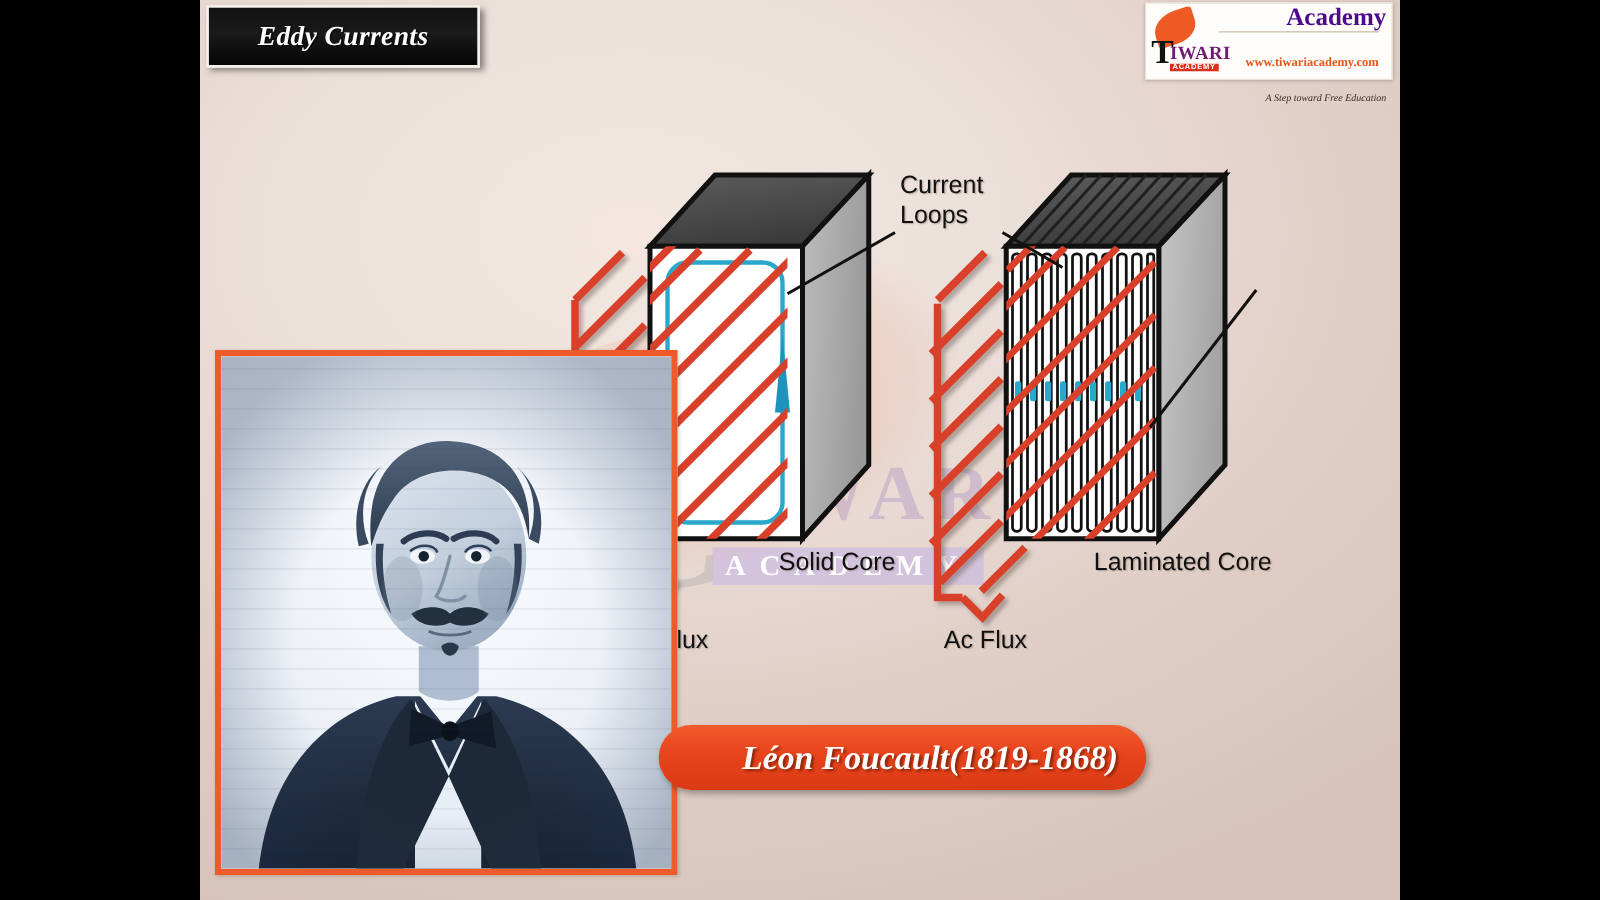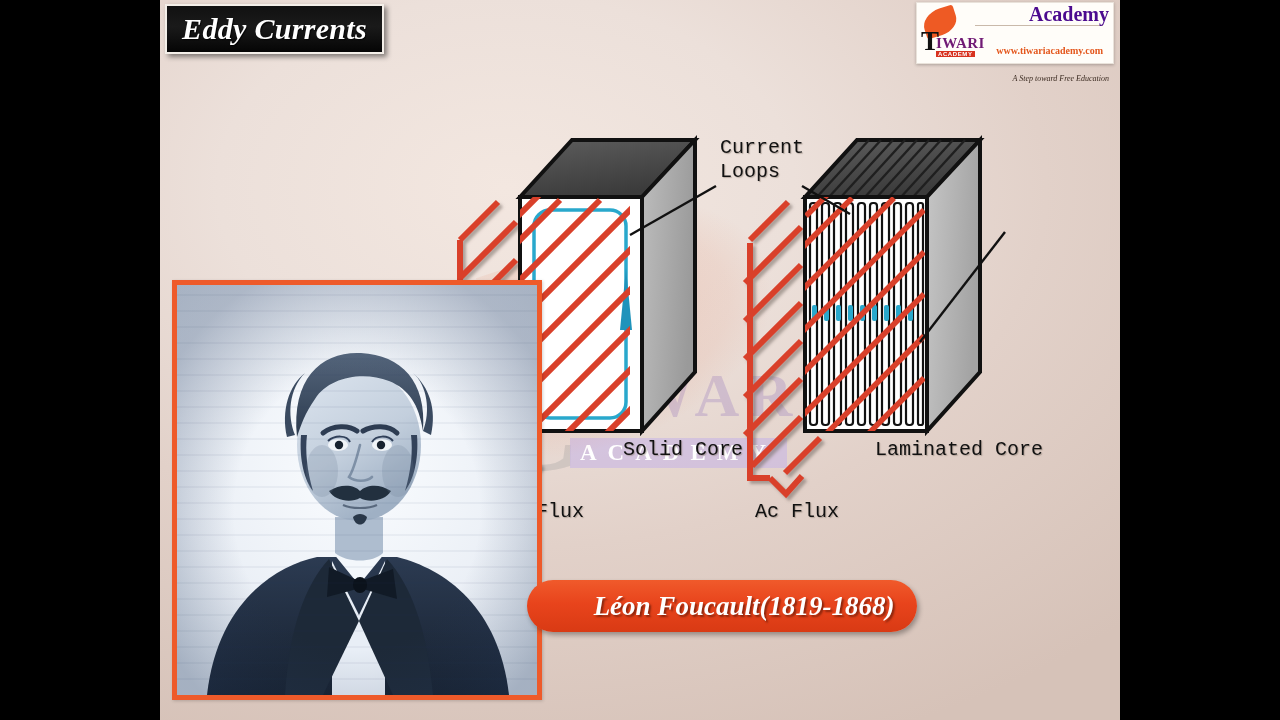--- a/index.html
+++ b/index.html
@@ -20,21 +20,21 @@
   
   #title-banner{
     position:absolute;left:5px;top:4px;width:215px;height:46px;
     background:linear-gradient(180deg,#111 0%,#1a1a1a 45%,#050505 100%);
     border:2px solid #f4efe9;
     box-shadow:3px 3px 5px rgba(0,0,0,.45);
     display:flex;align-items:center;justify-content:center;
   }
   #title-banner span{
     font-family:"Liberation Serif",serif;font-style:italic;font-weight:bold;
-    color:#fff;font-size:30px;letter-spacing:.3px;
+    color:#fff;font-size:22px;letter-spacing:.3px;
     text-shadow:1px 1px 1px rgba(0,0,0,.8);
   }
 
   
   #logo{
     position:absolute;left:756px;top:2px;width:196px;height:60px;
     background:#fffdf9;border:1px solid #e9e2da;
     box-shadow:0 1px 3px rgba(0,0,0,.25);
     display:flex;align-items:center;
   }
@@ -87,21 +87,21 @@
   #wm-swoosh{
     position:absolute;left:340px;top:230px;width:280px;height:200px;
     background:radial-gradient(ellipse at 30% 40%, rgba(226,140,110,.30) 0%, rgba(226,140,110,.13) 55%, rgba(226,140,110,0) 72%);
     transform:rotate(-18deg);pointer-events:none;
   }
 
   
   #diagram{position:absolute;left:0;top:0;width:960px;height:720px;}
 
   .label{
-    position:absolute;font-family:Liberation Mono, monospace;color:#111;
+    position:absolute;font-family:Liberation Sans, sans-serif;color:#111;
     font-size:20px;line-height:24px;text-shadow:1px 1px 1px rgba(140,125,115,.55);
     white-space:pre-line;
   }
   #lbl-current-loops{left:560px;top:136px;text-align:left;}
   #lbl-insulating{left:840px;top:205px;line-height:25px;}
   #lbl-solid-core{left:463px;top:438px;}
   #lbl-laminated-core{left:715px;top:438px;}
   #lbl-acflux-left{left:340px;top:500px;}
   #lbl-acflux-right{left:595px;top:500px;}
 

